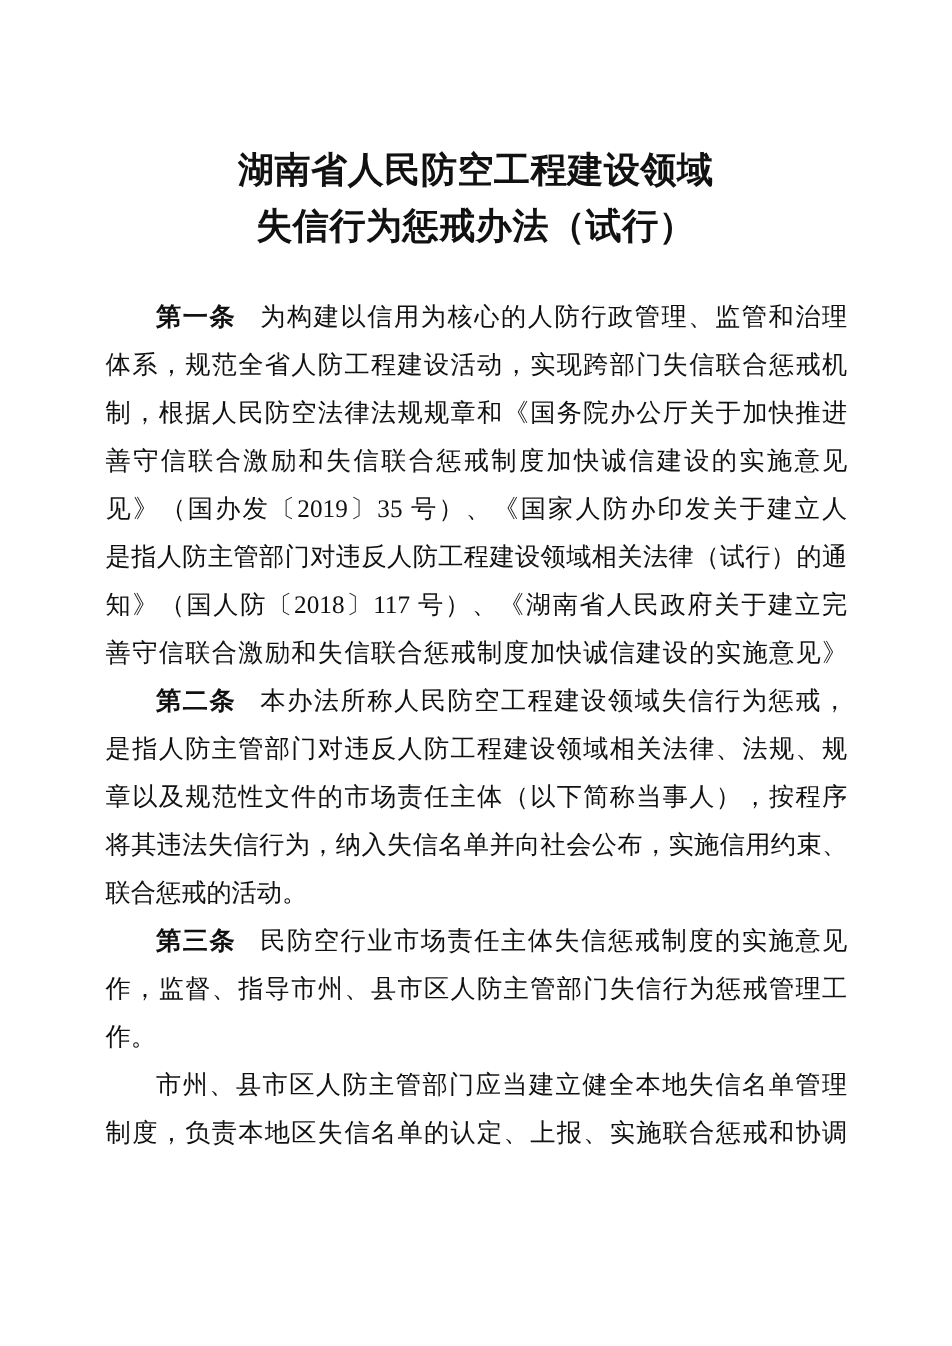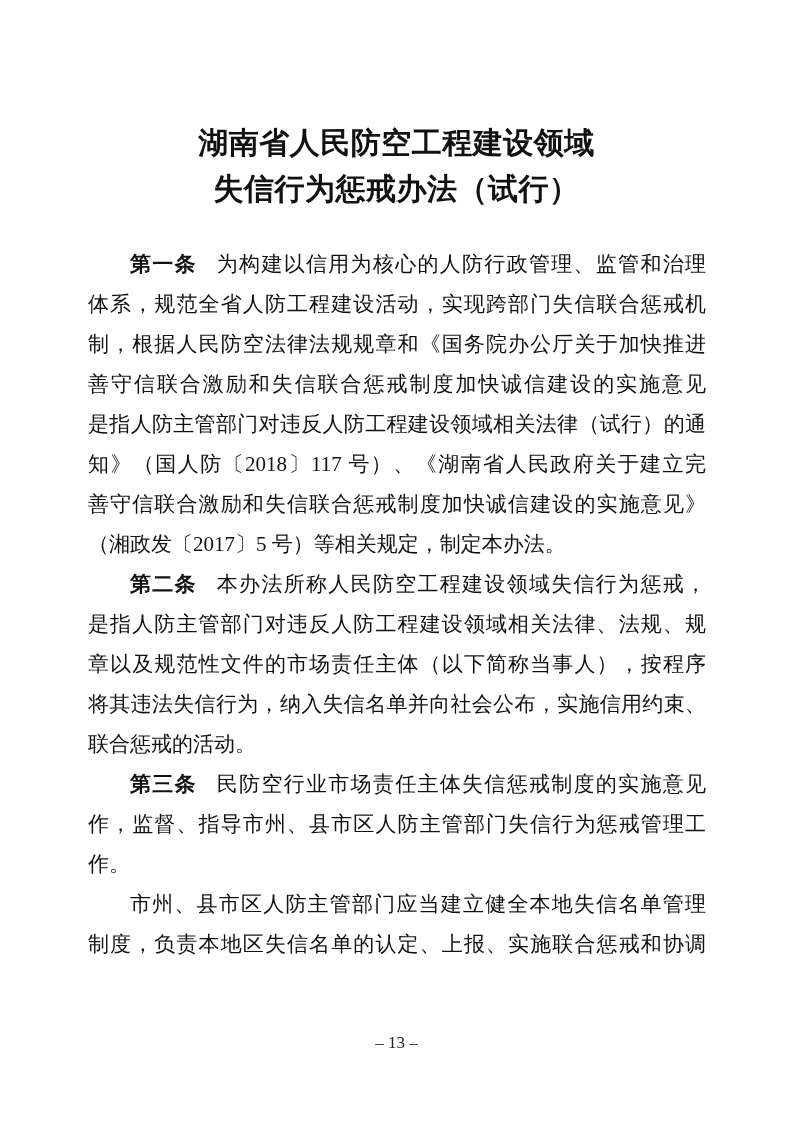--- a/index.html
+++ b/index.html
@@ -69,24 +69,24 @@
     <div class="title-line">失信行为惩戒办法（试行）</div>
   </div>
 
   <div class="body-block">
 
     <div>
       <div class="line indent"><span class="art-num">第一条</span><span>为构建以信用为核心的人防行政管理、监管和治理</span></div>
       <div class="line">体系，规范全省人防工程建设活动，实现跨部门失信联合惩戒机</div>
       <div class="line">制，根据人民防空法律法规规章和《国务院办公厅关于加快推进</div>
       <div class="line">善守信联合激励和失信联合惩戒制度加快诚信建设的实施意见</div>
+      <div class="line">见》（国办发〔2019〕35 号）、《国家人防办印发关于建立人</div>
       <div class="line">是指人防主管部门对违反人防工程建设领域相关法律（试行）的通</div>
       <div class="line">知》（国人防〔2018〕117 号）、《湖南省人民政府关于建立完</div>
       <div class="line">善守信联合激励和失信联合惩戒制度加快诚信建设的实施意见》</div>
-      <div class="line last">（湘政发〔2017〕5 号）等相关规定，制定本办法。</div>
     </div>
 
     <div>
       <div class="line indent"><span class="art-num">第二条</span><span>本办法所称人民防空工程建设领域失信行为惩戒，</span></div>
       <div class="line">是指人防主管部门对违反人防工程建设领域相关法律、法规、规</div>
       <div class="line">章以及规范性文件的市场责任主体（以下简称当事人），按程序</div>
       <div class="line">将其违法失信行为，纳入失信名单并向社会公布，实施信用约束、</div>
       <div class="line last">联合惩戒的活动。</div>
     </div>
 
@@ -96,15 +96,14 @@
       <div class="line last">作。</div>
     </div>
 
     <div>
       <div class="line indent">市州、县市区人防主管部门应当建立健全本地失信名单管理</div>
       <div class="line">制度，负责本地区失信名单的认定、上报、实施联合惩戒和协调</div>
     </div>
 
   </div>
 
-  <div class="footer">– 13 –</div>
 
 </div>
 
 </body></html>

